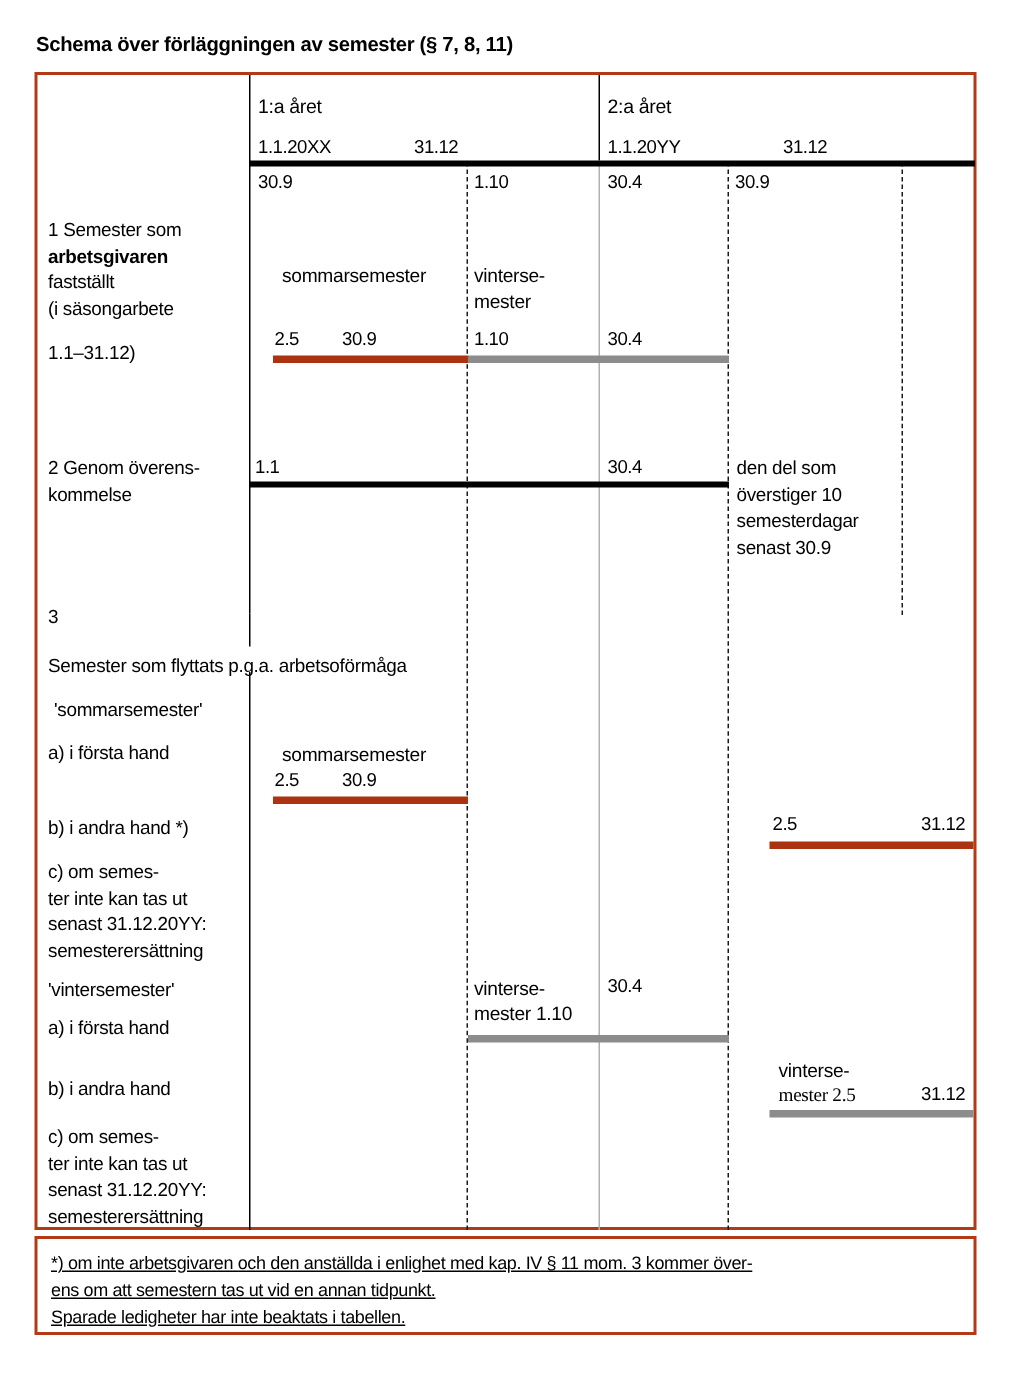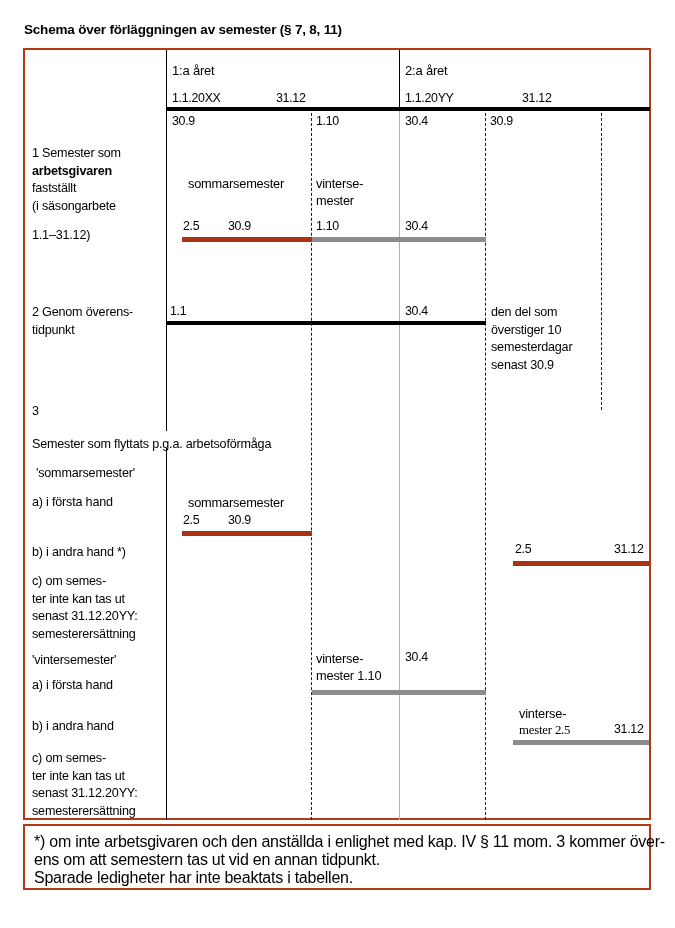--- a/index.html
+++ b/index.html
@@ -41,24 +41,25 @@
     position: absolute;
     left: 23px;
     top: 824px;
     width: 628px;
     height: 66px;
     border: 2.5px solid #b23a14;
     box-sizing: border-box;
     padding: 7px 8px 0 9px;
   }
   .fn-line {
-    font-size: 16px;
+    font-size: 12px;
     line-height: 18px;
     letter-spacing: -0.25px;
     white-space: nowrap;
+    text-decoration: underline;
   }
 
   
   .vline {
     position: absolute;
     width: 1px;
     background: #000000;
   }
   .vline.gray {
     background: #b0b0b0;
@@ -161,21 +162,21 @@
   <div class="date" style="left:203px; top:169px;">30.9</div>
   <div class="date" style="left:291px; top:169px;">1.10</div>
   <div class="date" style="left:380px; top:169px;">30.4</div>
 
   <div class="bar orange" style="left:157px; top:187px; width:130px;"></div>
   <div class="bar gray" style="left:287px; top:187px; width:174px;"></div>
 
   <div class="hline gray" style="left:0px; top:206px; width:0px;"></div>
 
   <div class="lbl" style="left:7px; top:254px;">2 Genom överens-</div>
-  <div class="lbl" style="left:7px; top:271.5px;">tidpunkt</div>
+  <div class="lbl" style="left:7px; top:271.5px;">kommelse</div>
 
   <div class="date" style="left:145px; top:254px;">1.1</div>
   <div class="date" style="left:380px; top:254px;">30.4</div>
 
   <div class="thickline" style="left:141px; top:271px; width:320px;"></div>
 
   <div class="lbl" style="left:466px; top:254px;">den del som</div>
   <div class="lbl" style="left:466px; top:271.5px;">överstiger 10</div>
   <div class="lbl" style="left:466px; top:289px;">semesterdagar</div>
   <div class="lbl" style="left:466px; top:306.5px;">senast 30.9</div>

